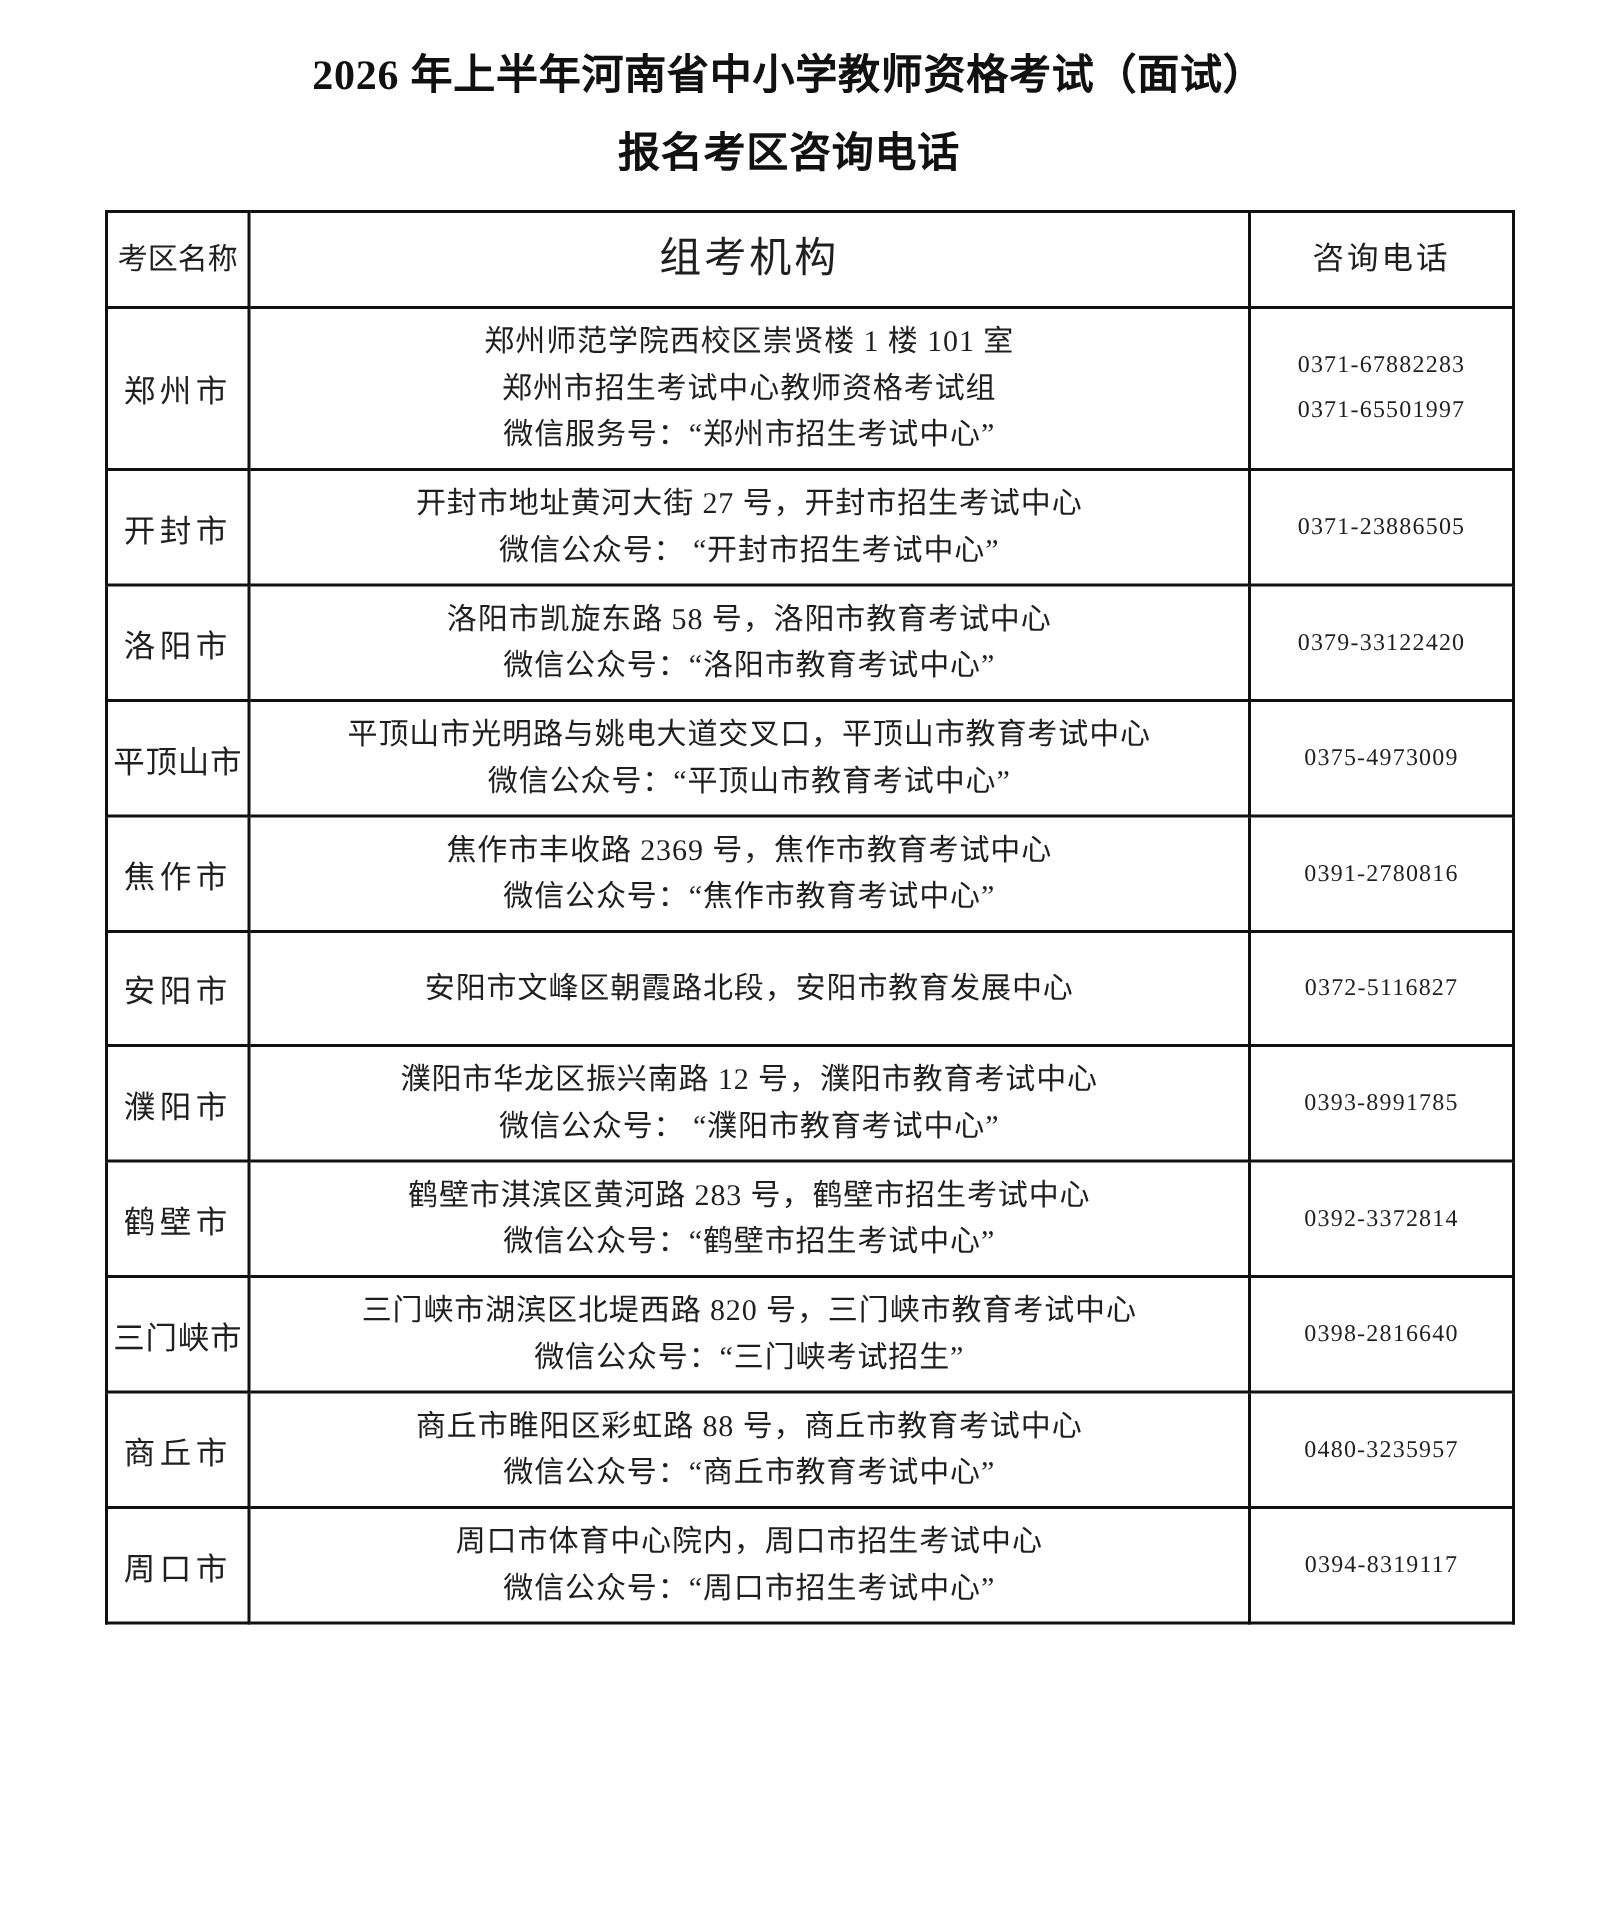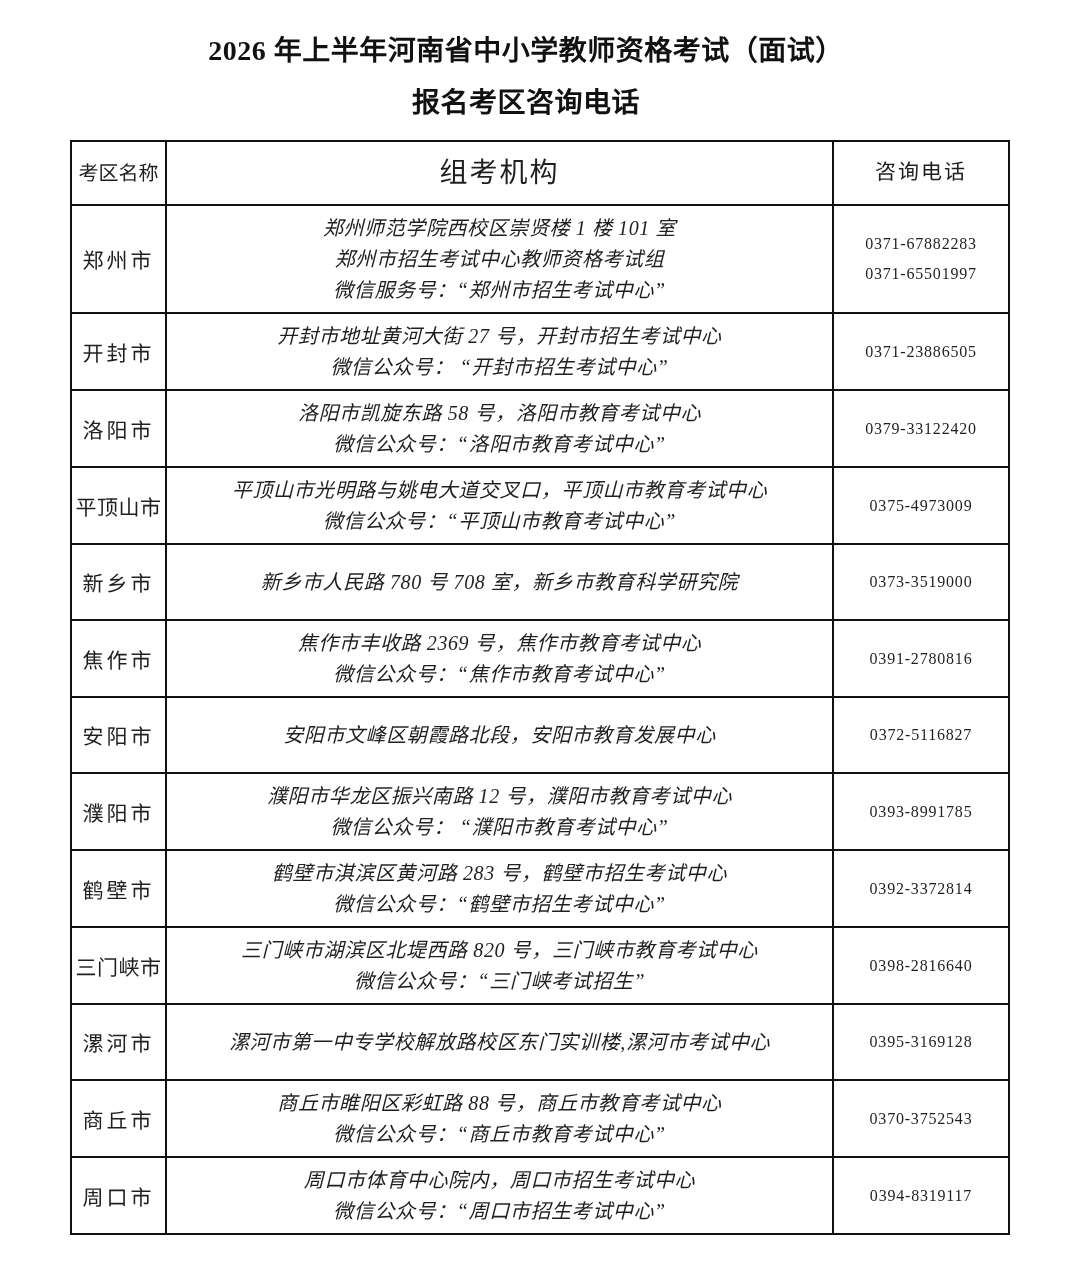--- a/index.html
+++ b/index.html
@@ -89,21 +89,21 @@
     padding: 0 1px;
   }
   .cell-name .nm-long { letter-spacing: 0.5px; font-size: 21px; }
 
   .cell-org {
     font-size: 20px;
     line-height: 31px;
     padding: 10px 6px;
     letter-spacing: 0.6px;
   }
-  .cell-org .ln { display: block; white-space: nowrap; font-style: italic; }
+  .cell-org .ln { display: block; white-space: nowrap; }
 
   .cell-phone {
     font-size: 16px;
     line-height: 30px;
     letter-spacing: 0.8px;
     white-space: nowrap;
     padding: 6px 2px;
   }
   .cell-phone .ln { display: block; }
 
@@ -172,29 +172,20 @@
           <tr class="r2">
             <td class="cell-name"><span class="nm-long">平顶山市</span></td>
             <td class="cell-org">
               <span class="ln">平顶山市光明路与姚电大道交叉口，平顶山市教育考试中心</span>
               <span class="ln">微信公众号：“平顶山市教育考试中心”</span>
             </td>
             <td class="cell-phone">
               <span class="ln">0375-4973009</span>
             </td>
           </tr>
-          <tr class="r3">
-            <td class="cell-name">新乡市</td>
-            <td class="cell-org">
-              <span class="ln">新乡市人民路 780 号 708 室，新乡市教育科学研究院</span>
-            </td>
-            <td class="cell-phone">
-              <span class="ln">0373-3519000</span>
-            </td>
-          </tr>
           <tr class="r2">
             <td class="cell-name">焦作市</td>
             <td class="cell-org">
               <span class="ln">焦作市丰收路 2369 号，焦作市教育考试中心</span>
               <span class="ln">微信公众号：“焦作市教育考试中心”</span>
             </td>
             <td class="cell-phone">
               <span class="ln">0391-2780816</span>
             </td>
           </tr>
@@ -230,37 +221,28 @@
           <tr class="r2">
             <td class="cell-name"><span class="nm-long">三门峡市</span></td>
             <td class="cell-org">
               <span class="ln">三门峡市湖滨区北堤西路 820 号，三门峡市教育考试中心</span>
               <span class="ln">微信公众号：“三门峡考试招生”</span>
             </td>
             <td class="cell-phone">
               <span class="ln">0398-2816640</span>
             </td>
           </tr>
-          <tr class="r3">
-            <td class="cell-name">漯河市</td>
-            <td class="cell-org">
-              <span class="ln">漯河市第一中专学校解放路校区东门实训楼,漯河市考试中心</span>
-            </td>
-            <td class="cell-phone">
-              <span class="ln">0395-3169128</span>
-            </td>
-          </tr>
           <tr class="r2">
             <td class="cell-name">商丘市</td>
             <td class="cell-org">
               <span class="ln">商丘市睢阳区彩虹路 88 号，商丘市教育考试中心</span>
               <span class="ln">微信公众号：“商丘市教育考试中心”</span>
             </td>
             <td class="cell-phone">
-              <span class="ln">0370-3752543</span>
+              <span class="ln">0480-3235957</span>
             </td>
           </tr>
           <tr class="r2">
             <td class="cell-name">周口市</td>
             <td class="cell-org">
               <span class="ln">周口市体育中心院内，周口市招生考试中心</span>
               <span class="ln">微信公众号：“周口市招生考试中心”</span>
             </td>
             <td class="cell-phone">
               <span class="ln">0394-8319117</span>

